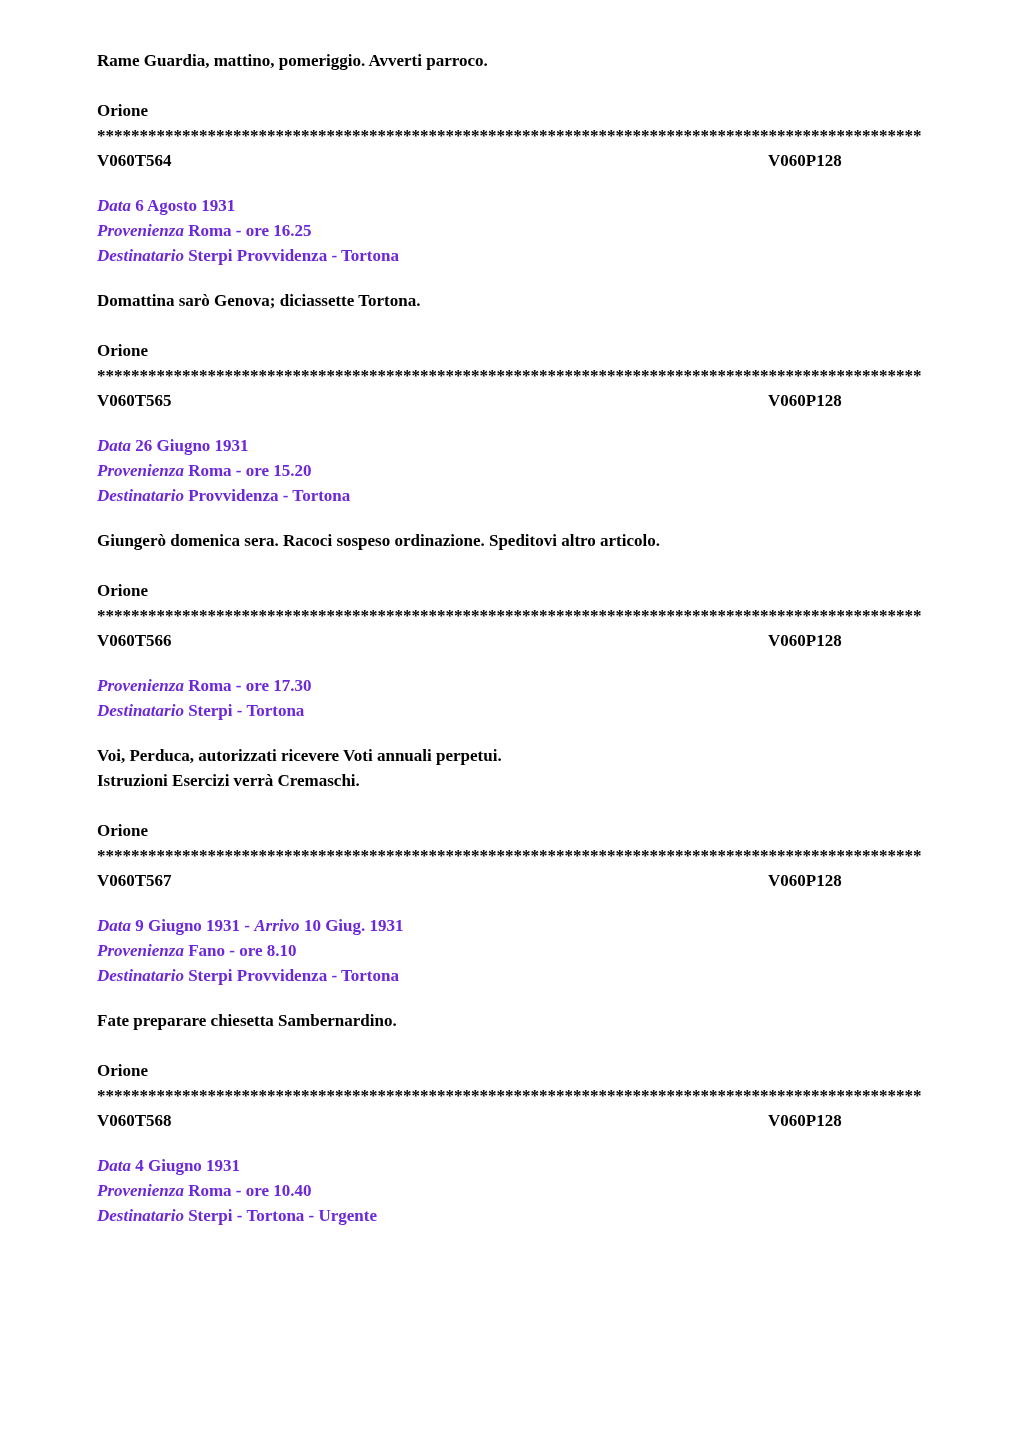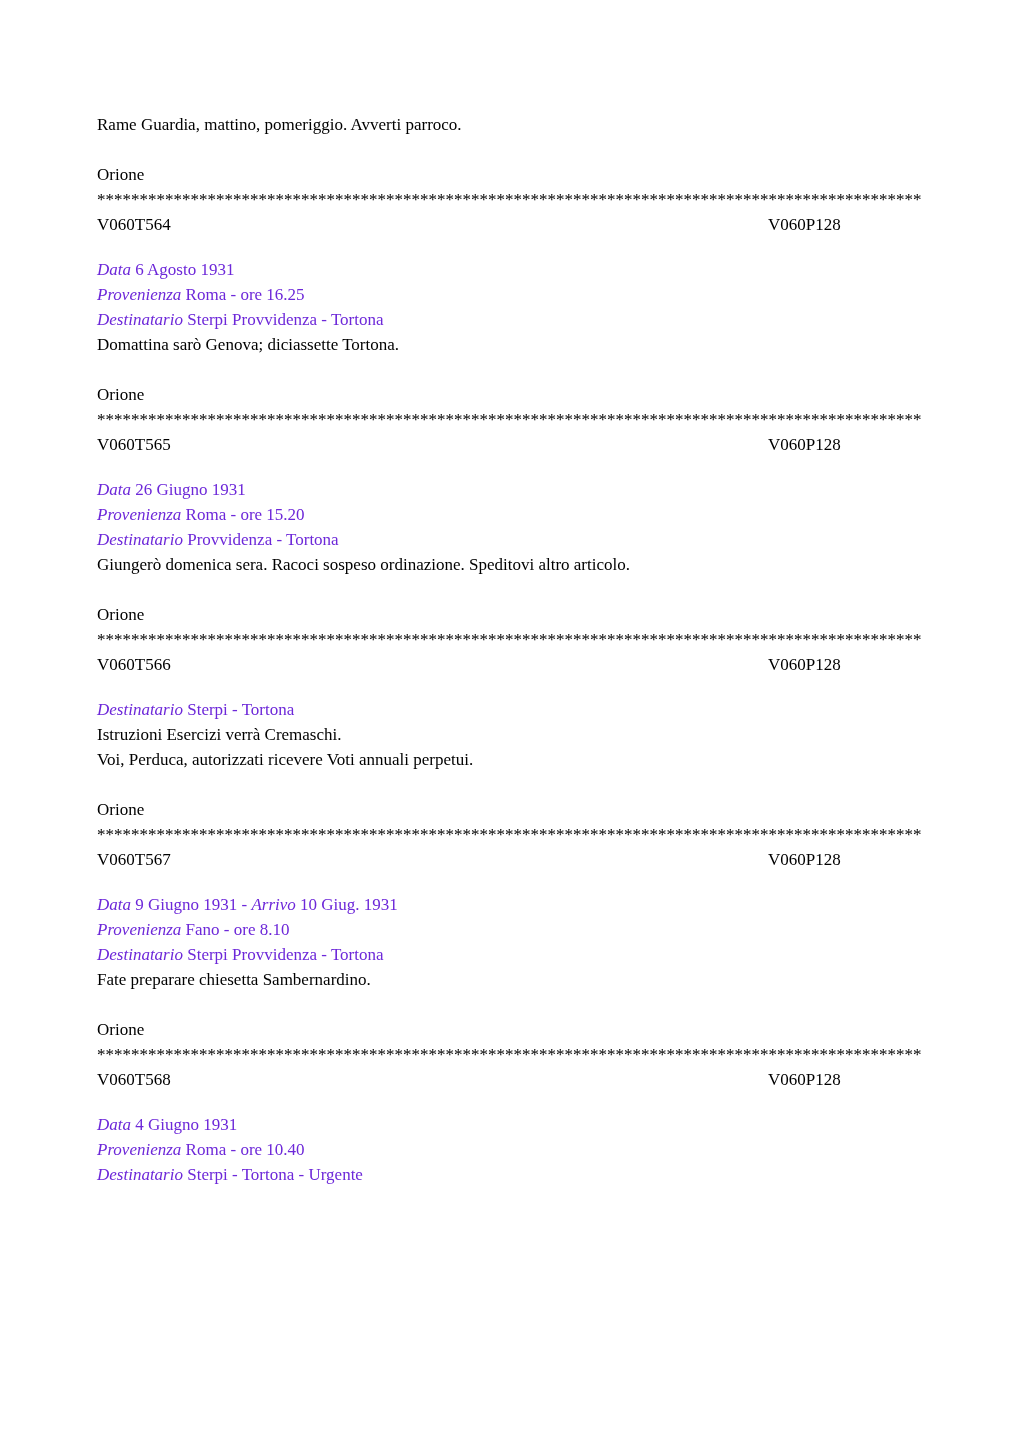--- a/index.html
+++ b/index.html
@@ -10,22 +10,23 @@
   body {
     width: 1024px;
     height: 1449px;
     overflow: hidden;
     font-family: "Liberation Serif", "DejaVu Serif", serif;
     font-size: 17px;
     line-height: 25px;
     color: #000000;
   }
   .doc {
-    padding: 112px 100px 0 97px;
+    padding: 48px 100px 0 97px;
     width: 827px;
+    font-weight: bold;
   }
   .line {
     white-space: nowrap;
   }
   .separator-line {
     overflow: hidden;
     letter-spacing: 0;
   }
   .signature-line {
     margin-top: 25px;
@@ -33,20 +34,21 @@
   .codes-row {
     display: flex;
   }
   .code-left {
     flex: 0 0 671px;
   }
   .fields-block {
     margin-top: 20px;
   }
   .message-block {
+    margin-top: 20px;
   }
   .label {
     font-style: italic;
     color: #6d28d9;
   }
   .value {
     color: #6d28d9;
   }
 </style>
 </head>
@@ -95,25 +97,26 @@
     <div class="line signature-line">Orione</div>
   </div>
 
   <div class="record">
     <div class="line separator-line">*************************************************************************************************</div>
     <div class="codes-row">
       <span class="code-left">V060T566</span>
       <span class="code-right">V060P128</span>
     </div>
     <div class="fields-block">
+          <div class="line"><span class="label">Provenienza</span><span class="value"> Roma - ore 17.30</span></div>
           <div class="line"><span class="label">Destinatario</span><span class="value"> Sterpi - Tortona</span></div>
         </div>
     <div class="message-block">
+          <div class="line">Voi, Perduca, autorizzati ricevere Voti annuali perpetui.</div>
           <div class="line">Istruzioni Esercizi verrà Cremaschi.</div>
-          <div class="line">Voi, Perduca, autorizzati ricevere Voti annuali perpetui.</div>
         </div>
     <div class="line signature-line">Orione</div>
   </div>
 
   <div class="record">
     <div class="line separator-line">*************************************************************************************************</div>
     <div class="codes-row">
       <span class="code-left">V060T567</span>
       <span class="code-right">V060P128</span>
     </div>

